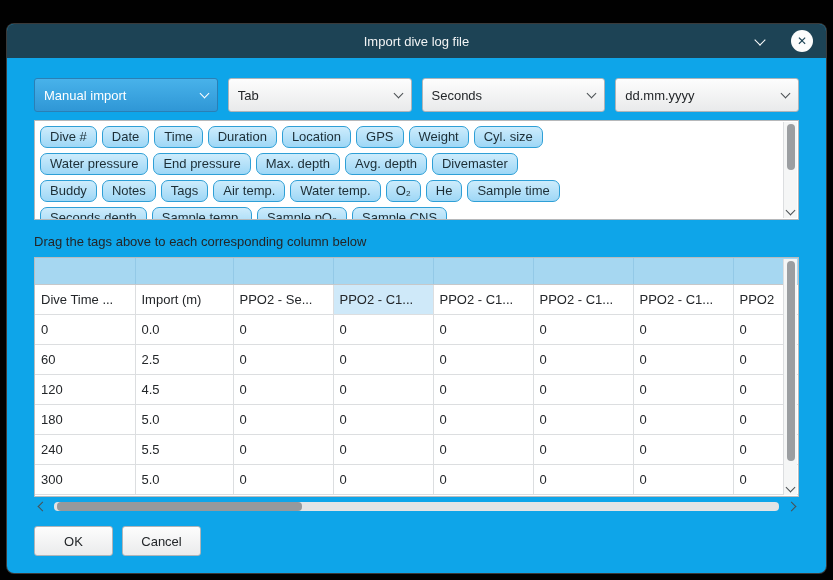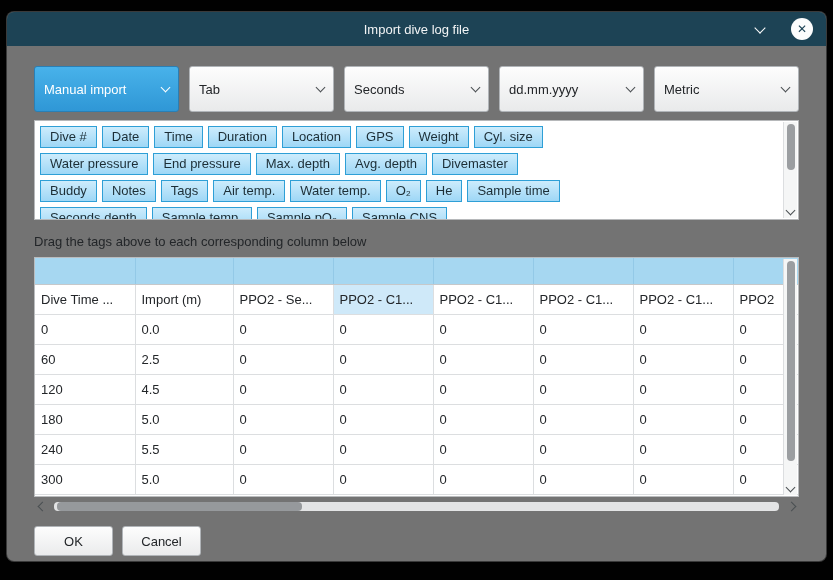--- a/index.html
+++ b/index.html
@@ -1,39 +1,39 @@
 <!DOCTYPE html>
 <html><head>
 <meta charset="utf-8">
 <style>
   * { margin:0; padding:0; box-sizing:border-box; }
   html,body { width:833px; height:580px; }
   body { background:#010101; font-family:"Liberation Sans","DejaVu Sans",sans-serif; font-size:13px; color:#232629; position:relative; overflow:hidden; }
 
-  .window { position:absolute; left:7px; top:12px; width:819px; height:549px; background:#737373; border-radius:7px; overflow:hidden; box-shadow:0 0 0 1px #3a3a3a; }
+  .window { position:absolute; left:7px; top:24px; width:819px; height:549px; background:#0ea5e9; border-radius:7px; overflow:hidden; box-shadow:0 0 0 1px #3a3a3a; }
 
   .titlebar { height:34px; background:#1d4355; display:flex; align-items:center; justify-content:center; position:relative; }
   .title { color:#f2f4f5; }
   .tb-chev { position:absolute; right:52px; top:0; height:34px; width:28px; display:flex; align-items:center; justify-content:center; cursor:pointer; }
   .chev { display:inline-block; width:7px; height:7px; border-style:solid; border-width:0 1.7px 1.7px 0; border-color:#4a4f52; transform:rotate(45deg); margin-top:-3px; }
   .chev.white { border-color:#fcfcfc; width:8px; height:8px; }
   .chev.left  { transform:rotate(135deg); margin:0; }
   .chev.right { transform:rotate(-45deg); margin:0; }
   .tb-close { position:absolute; right:13px; top:6px; width:22px; height:22px; background:#fcfcfc; border-radius:50%; display:flex; align-items:center; justify-content:center; color:#1d4355; font-weight:bold; font-size:12px; cursor:pointer; }
 
   .content { padding:20px 27px 0; }
 
   .combo-row { display:flex; gap:10px; }
-  .combo { flex:1; height:46px; display:flex; align-items:center; justify-content:space-between; padding:0 9px; background:linear-gradient(#fdfdfd,#e9eaeb); border:1px solid #b0b4b8; border-radius:3px; cursor:pointer; }
+  .combo { flex:1; height:34px; display:flex; align-items:center; justify-content:space-between; padding:0 9px; background:linear-gradient(#fdfdfd,#e9eaeb); border:1px solid #b0b4b8; border-radius:3px; cursor:pointer; }
   .combo.primary { background:linear-gradient(#48b2ea,#2f97d6); border-color:#2a7fb5; color:#fff; }
   .combo.primary .chev { border-color:#fff; }
 
   .tagbox { margin-top:8px; height:100px; background:#fff; border:1px solid #b6b8ba; position:relative; overflow:hidden; padding:5px 20px 0 5px; }
   .tagrow { display:flex; gap:5px; margin-bottom:5px; }
-  .tag { background:linear-gradient(#cdecfc,#9ed7f6); border:1px solid #2e9fd6; border-radius:0; padding:2px 9px 3px; white-space:nowrap; color:#1c2e36; cursor:grab; }
+  .tag { background:linear-gradient(#cdecfc,#9ed7f6); border:1px solid #2e9fd6; border-radius:7px; padding:2px 9px 3px; white-space:nowrap; color:#1c2e36; cursor:grab; }
 
   .vscroll { position:absolute; top:1px; right:1px; bottom:1px; width:14px; background:#f5f6f6; border-left:1px solid #dcdee0; }
   .vthumb { position:absolute; left:3px; width:8px; background:#9b9ea1; border-radius:4px; }
   .varrow { position:absolute; bottom:4px; left:0; width:13px; display:flex; justify-content:center; }
 
   .instruction { margin:14px 0 8px; }
 
   .tablewrap { position:relative; height:240px; border:1px solid #babcbe; background:#fff; overflow:hidden; }
   table { border-collapse:collapse; table-layout:fixed; width:810px; }
   td,th { font-weight:normal; text-align:left; padding:0 6px; border-right:1px solid #dcdee0; border-bottom:1px solid #dcdee0; white-space:nowrap; overflow:hidden; }
@@ -77,24 +77,20 @@
           <i class="chev"></i>
       </div>
       <div class="combo">
         <span>Seconds</span>
           <i class="chev"></i>
       </div>
       <div class="combo">
         <span>dd.mm.yyyy</span>
           <i class="chev"></i>
       </div>
-      <div class="combo">
-        <span>Metric</span>
-          <i class="chev"></i>
-      </div>
     </div>
 
     <div class="tagbox">
       <div class="tagrow">
         <span class="tag">Dive #</span>
         <span class="tag">Date</span>
         <span class="tag">Time</span>
         <span class="tag">Duration</span>
         <span class="tag">Location</span>
         <span class="tag">GPS</span>

